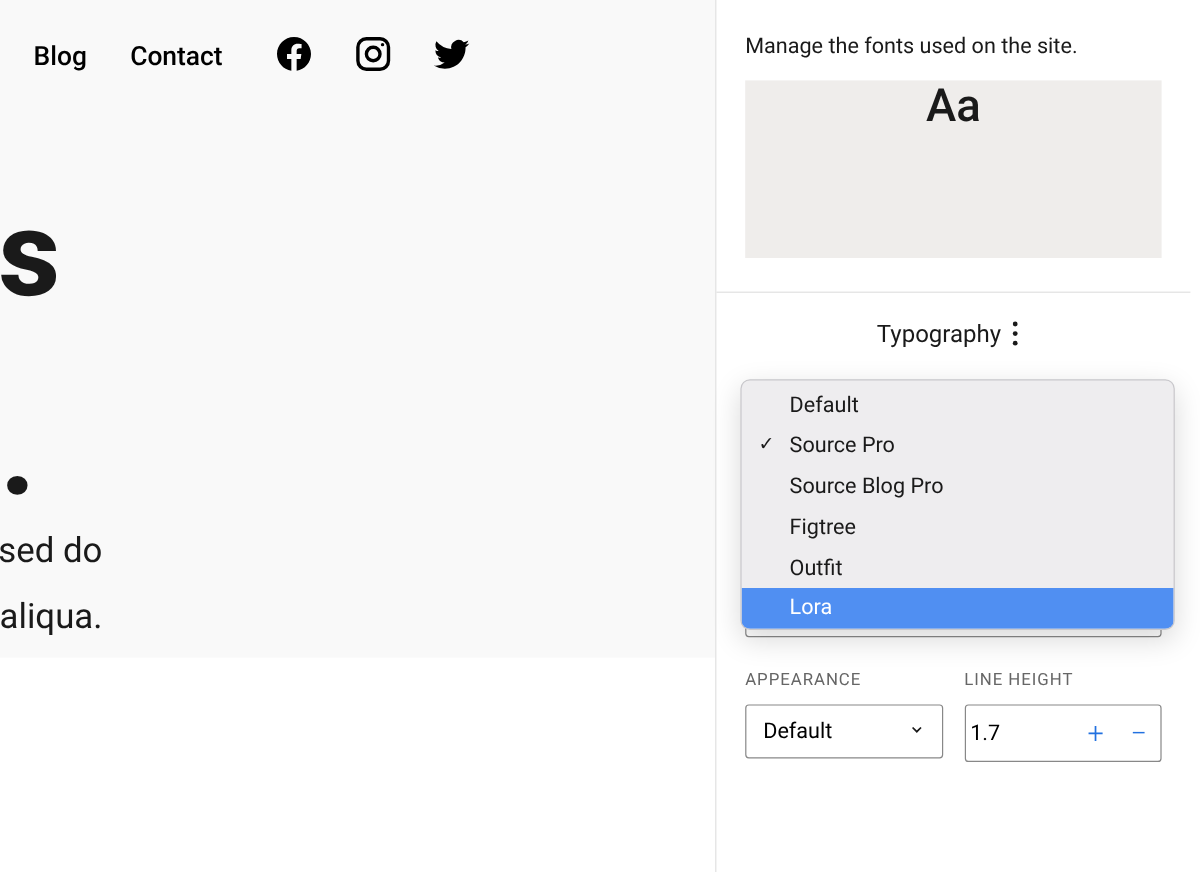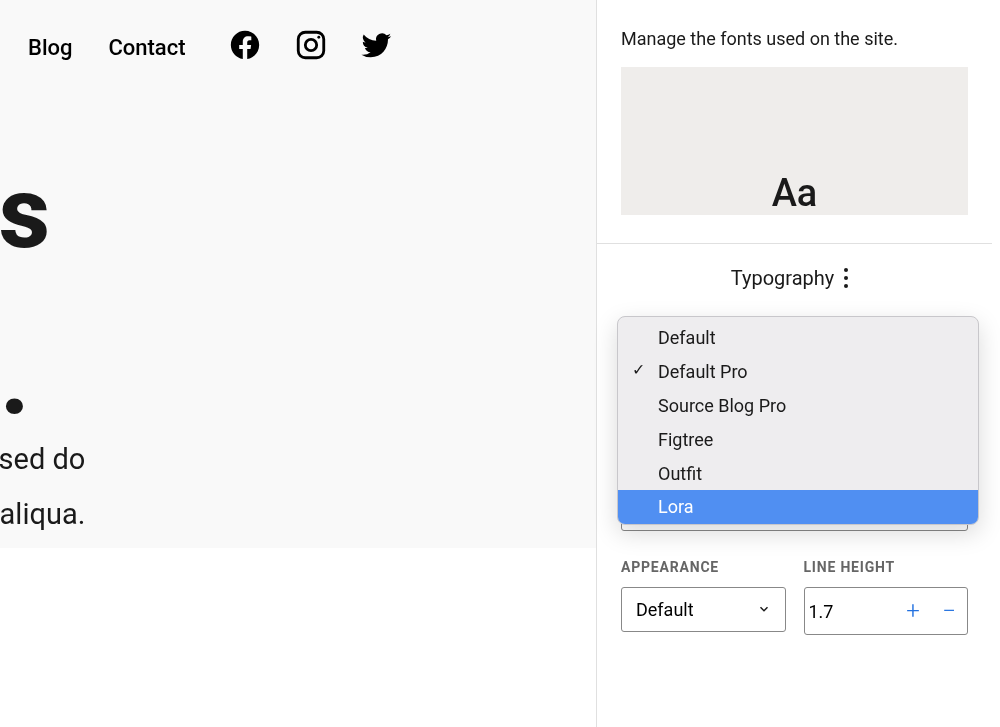--- a/index.html
+++ b/index.html
@@ -75,21 +75,21 @@
 .section-desc {
   font-size: 18px;
   color: #1a1a1a;
   padding: 28px 24px 18px 24px;
 }
 .aa-box {
   margin: 0 24px;
   height: 148px;
   background: #efedeb;
   display: flex;
-  align-items: flex-end;
+  align-items: flex-start;
   justify-content: center;
   font-size: 38px;
   font-weight: 500;
   color: #1a1a1a;
 }
 .section-divider {
   border-top: 1px solid #e0e0e0;
   margin-top: 28px;
 }
 .section-header {
@@ -170,21 +170,21 @@
   display: flex;
   gap: 18px;
   padding: 0 24px;
   margin-top: 28px;
 }
 .control-col {
   flex: 1;
 }
 .control-label {
   font-size: 14px;
-  font-weight: 700;
+  font-weight: 400;
   letter-spacing: 0.8px;
   color: #666;
   margin-bottom: 12px;
 }
 .select-box {
   border: 1px solid #888;
   border-radius: 3px;
   padding: 11px 14px;
   display: flex;
   align-items: center;
@@ -259,21 +259,21 @@
     <span class="section-title">Typography</span>
     <div class="more-icon">
       <span></span>
         <span></span>
         <span></span>
     </div>
   </div>
 
   <div class="dropdown">
     <div class="dropdown-item">Default</div>
-    <div class="dropdown-item checked">Default Pro</div>
+    <div class="dropdown-item checked">Source Pro</div>
     <div class="dropdown-item">Source Blog Pro</div>
     <div class="dropdown-item">Figtree</div>
     <div class="dropdown-item">Outfit</div>
     <div class="dropdown-item highlighted">Lora</div>
   </div>
 
   <div class="size-row">
     <div>
       <span class="size-label">Normal</span>
       <span class="size-val" style="margin-left:8px">18</span>

